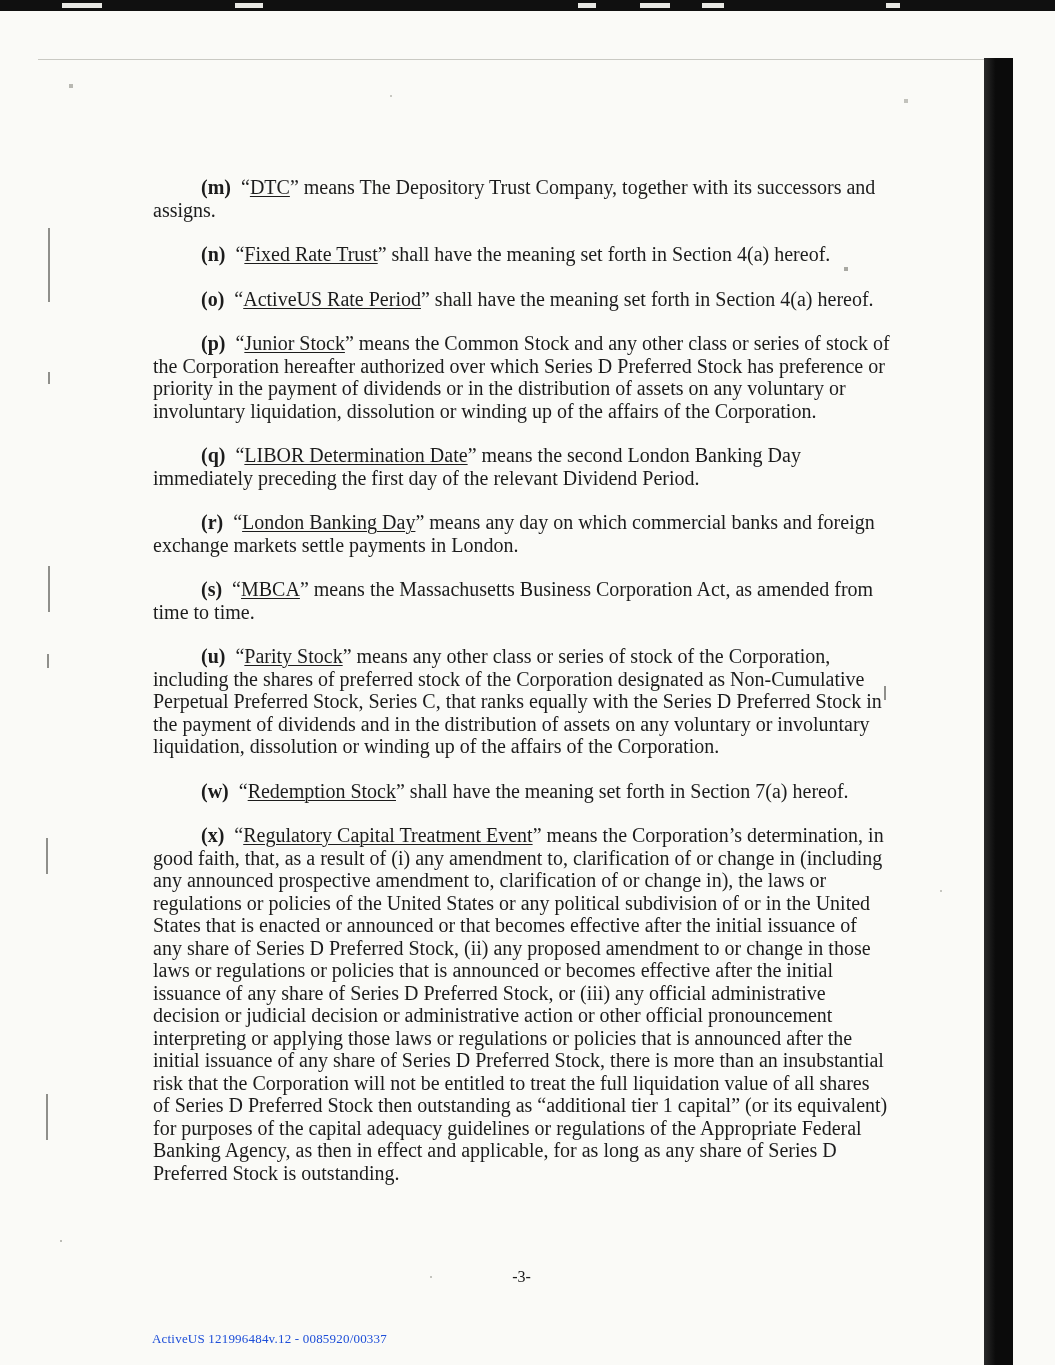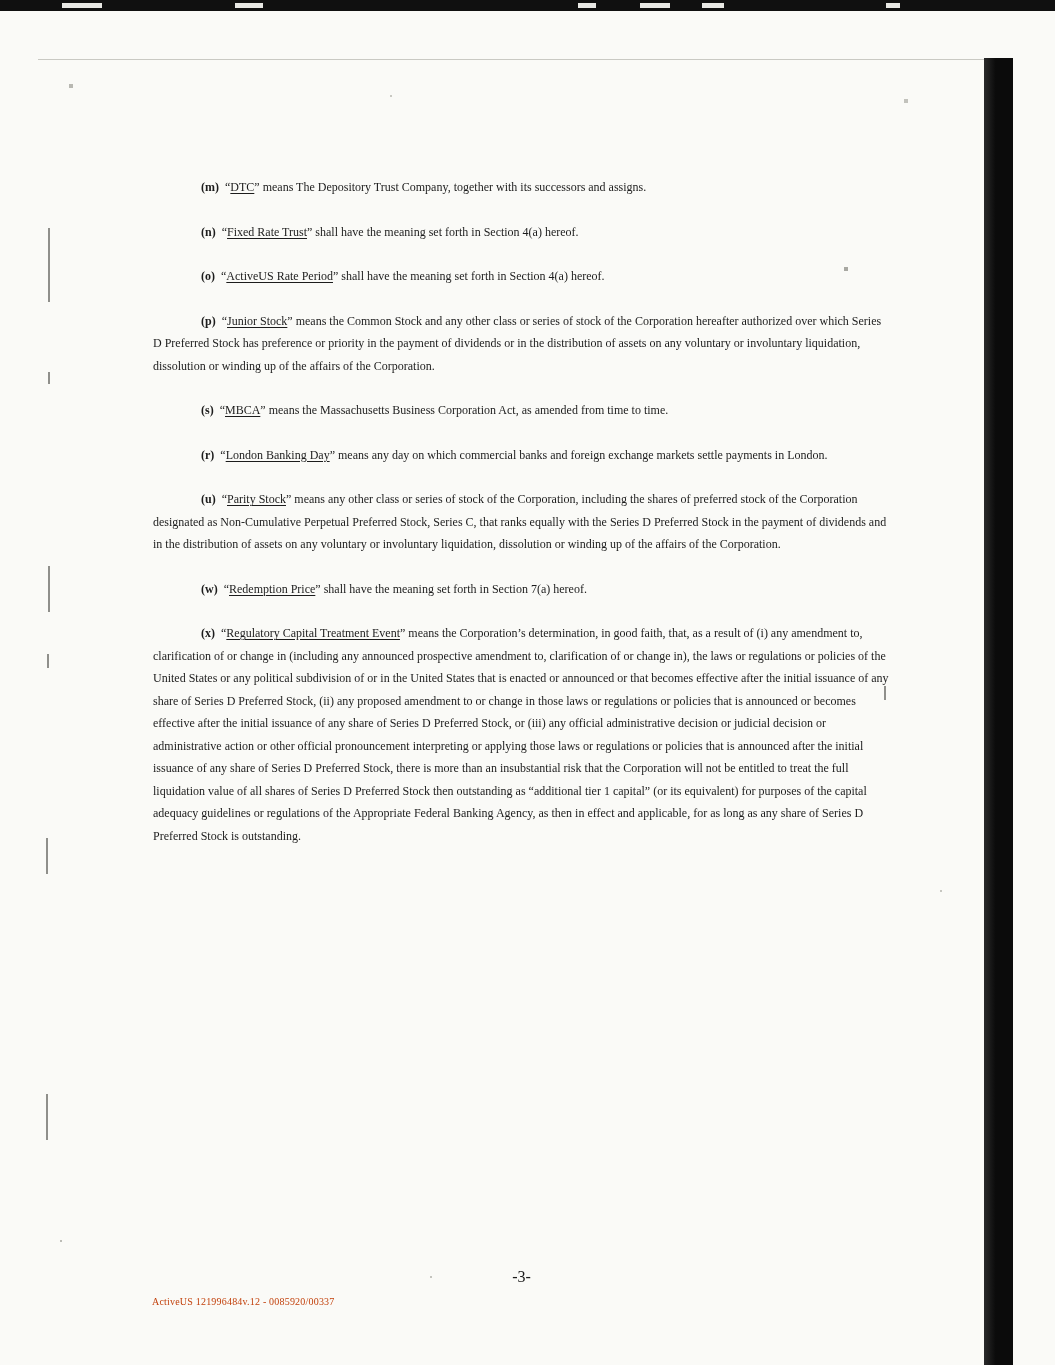--- a/index.html
+++ b/index.html
@@ -73,21 +73,21 @@
       430px 1276px 0 0 #c4c4be,
       940px 890px 0 0 #c6c6c0,
       845px 268px 0 1px #a8a8a2;
   }
   
   .content {
     position: absolute;
     top: 176px;
     left: 153px;
     width: 737px;
-    font-size: 12px;
+    font-size: 20px;
     line-height: 22.5px;
     text-align: left;
   }
   p.def {
     margin: 0 0 22px 0;
     text-indent: 48px;
   }
   .label {
     font-weight: 700;
     margin-right: 0.5em;
@@ -100,25 +100,25 @@
   .page-number {
     position: absolute;
     top: 1268px;
     left: 153px;
     width: 737px;
     text-align: center;
     font-size: 16px;
   }
   .footer {
     position: absolute;
-    top: 1296px;
+    top: 1331px;
     left: 152px;
-    font-size: 10px;
+    font-size: 13px;
     letter-spacing: 0.2px;
-    color: #c2410c;
+    color: #1d4ed8;
   }
 </style>
 </head>
 <body>
 
 <div class="page">
 
   <div class="scan-top-bar">
       <span class="dash d1"></span>
       <span class="dash d2"></span>
@@ -138,23 +138,24 @@
   <div class="tick t5"></div>
   <div class="tick t6"></div>
   <div class="tick t7"></div>
   <div class="specks"></div>
 
   <div class="content">
       <p class="def"><span class="label">(m)</span><span class="oq">“</span><span class="term">DTC</span><span class="rest">” means The Depository Trust Company, together with its successors and assigns.</span></p>
       <p class="def"><span class="label">(n)</span><span class="oq">“</span><span class="term">Fixed Rate Trust</span><span class="rest">” shall have the meaning set forth in Section 4(a) hereof.</span></p>
       <p class="def"><span class="label">(o)</span><span class="oq">“</span><span class="term">ActiveUS Rate Period</span><span class="rest">” shall have the meaning set forth in Section 4(a) hereof.</span></p>
       <p class="def"><span class="label">(p)</span><span class="oq">“</span><span class="term">Junior Stock</span><span class="rest">” means the Common Stock and any other class or series of stock of the Corporation hereafter authorized over which Series D Preferred Stock has preference or priority in the payment of dividends or in the distribution of assets on any voluntary or involuntary liquidation, dissolution or winding up of the affairs of the Corporation.</span></p>
+      <p class="def"><span class="label">(q)</span><span class="oq">“</span><span class="term">LIBOR Determination Date</span><span class="rest">” means the second London Banking Day immediately preceding the first day of the relevant Dividend Period.</span></p>
+      <p class="def"><span class="label">(r)</span><span class="oq">“</span><span class="term">London Banking Day</span><span class="rest">” means any day on which commercial banks and foreign exchange markets settle payments in London.</span></p>
       <p class="def"><span class="label">(s)</span><span class="oq">“</span><span class="term">MBCA</span><span class="rest">” means the Massachusetts Business Corporation Act, as amended from time to time.</span></p>
-      <p class="def"><span class="label">(r)</span><span class="oq">“</span><span class="term">London Banking Day</span><span class="rest">” means any day on which commercial banks and foreign exchange markets settle payments in London.</span></p>
       <p class="def"><span class="label">(u)</span><span class="oq">“</span><span class="term">Parity Stock</span><span class="rest">” means any other class or series of stock of the Corporation, including the shares of preferred stock of the Corporation designated as Non-Cumulative Perpetual Preferred Stock, Series C, that ranks equally with the Series D Preferred Stock in the payment of dividends and in the distribution of assets on any voluntary or involuntary liquidation, dissolution or winding up of the affairs of the Corporation.</span></p>
-      <p class="def"><span class="label">(w)</span><span class="oq">“</span><span class="term">Redemption Price</span><span class="rest">” shall have the meaning set forth in Section 7(a) hereof.</span></p>
+      <p class="def"><span class="label">(w)</span><span class="oq">“</span><span class="term">Redemption Stock</span><span class="rest">” shall have the meaning set forth in Section 7(a) hereof.</span></p>
       <p class="def"><span class="label">(x)</span><span class="oq">“</span><span class="term">Regulatory Capital Treatment Event</span><span class="rest">” means the Corporation’s determination, in good faith, that, as a result of (i) any amendment to, clarification of or change in (including any announced prospective amendment to, clarification of or change in), the laws or regulations or policies of the United States or any political subdivision of or in the United States that is enacted or announced or that becomes effective after the initial issuance of any share of Series D Preferred Stock, (ii) any proposed amendment to or change in those laws or regulations or policies that is announced or becomes effective after the initial issuance of any share of Series D Preferred Stock, or (iii) any official administrative decision or judicial decision or administrative action or other official pronouncement interpreting or applying those laws or regulations or policies that is announced after the initial issuance of any share of Series D Preferred Stock, there is more than an insubstantial risk that the Corporation will not be entitled to treat the full liquidation value of all shares of Series D Preferred Stock then outstanding as “additional tier 1 capital” (or its equivalent) for purposes of the capital adequacy guidelines or regulations of the Appropriate Federal Banking Agency, as then in effect and applicable, for as long as any share of Series D Preferred Stock is outstanding.</span></p>
     </div>
 
   <div class="page-number">-3-</div>
   <div class="footer">ActiveUS 121996484v.12 - 0085920/00337</div>
 
 </div>
 
 </body></html>

